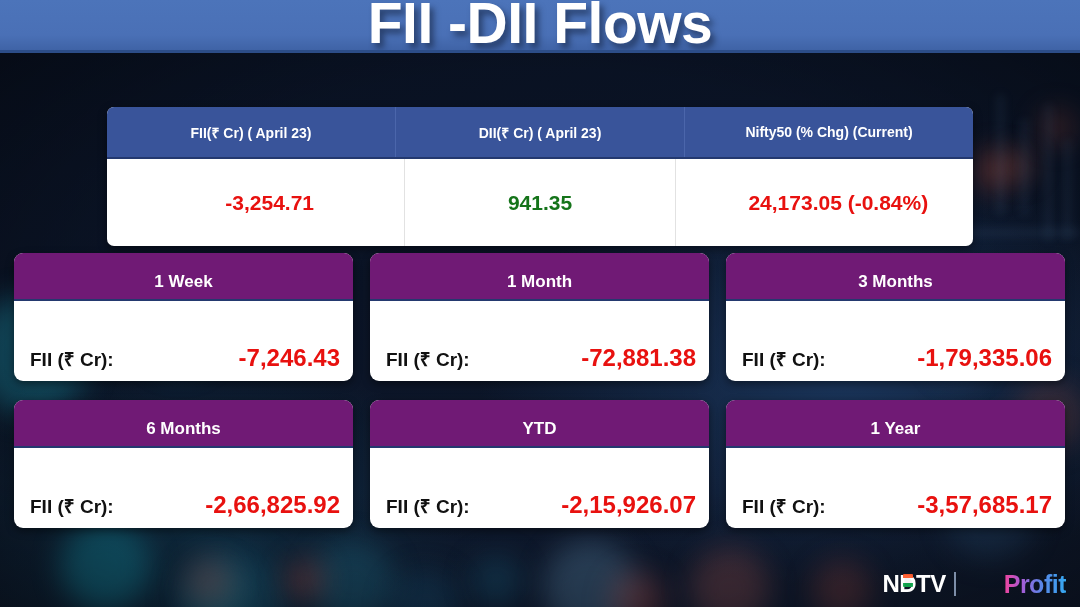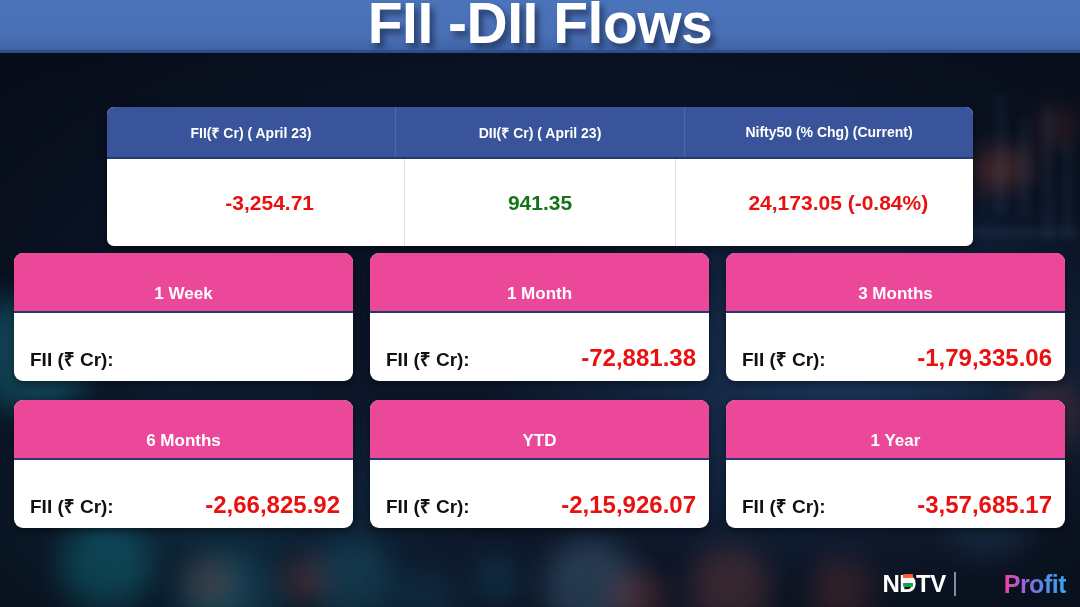--- a/index.html
+++ b/index.html
@@ -142,22 +142,22 @@
   .card {
     background: #ffffff;
     border-radius: 9px;
     overflow: hidden;
     box-shadow: 0 3px 9px rgba(0,0,0,0.45);
     display: flex;
     flex-direction: column;
   }
 
   .card-head {
-    height: 60px;
-    background: #ec4899;
+    height: 48px;
+    background: #701a75;
     border-bottom: 2px solid #24396f;
     display: flex;
     align-items: flex-end;
     justify-content: center;
     padding-bottom: 7px;
     color: #ffffff;
     font-size: 17px;
     font-weight: bold;
   }
 
@@ -278,20 +278,21 @@
     <div class="summary-body-cell val-neg">24,173.05 (-0.84%)</div>
   </div>
 </div>
 
 <div id="cards">
 
   <div class="card">
     <div class="card-head">1 Week</div>
     <div class="card-body">
       <span class="card-label">FII (₹ Cr):</span>
+      <span class="card-value">-7,246.43</span>
     </div>
   </div>
 
   <div class="card">
     <div class="card-head">1 Month</div>
     <div class="card-body">
       <span class="card-label">FII (₹ Cr):</span>
       <span class="card-value">-72,881.38</span>
     </div>
   </div>

